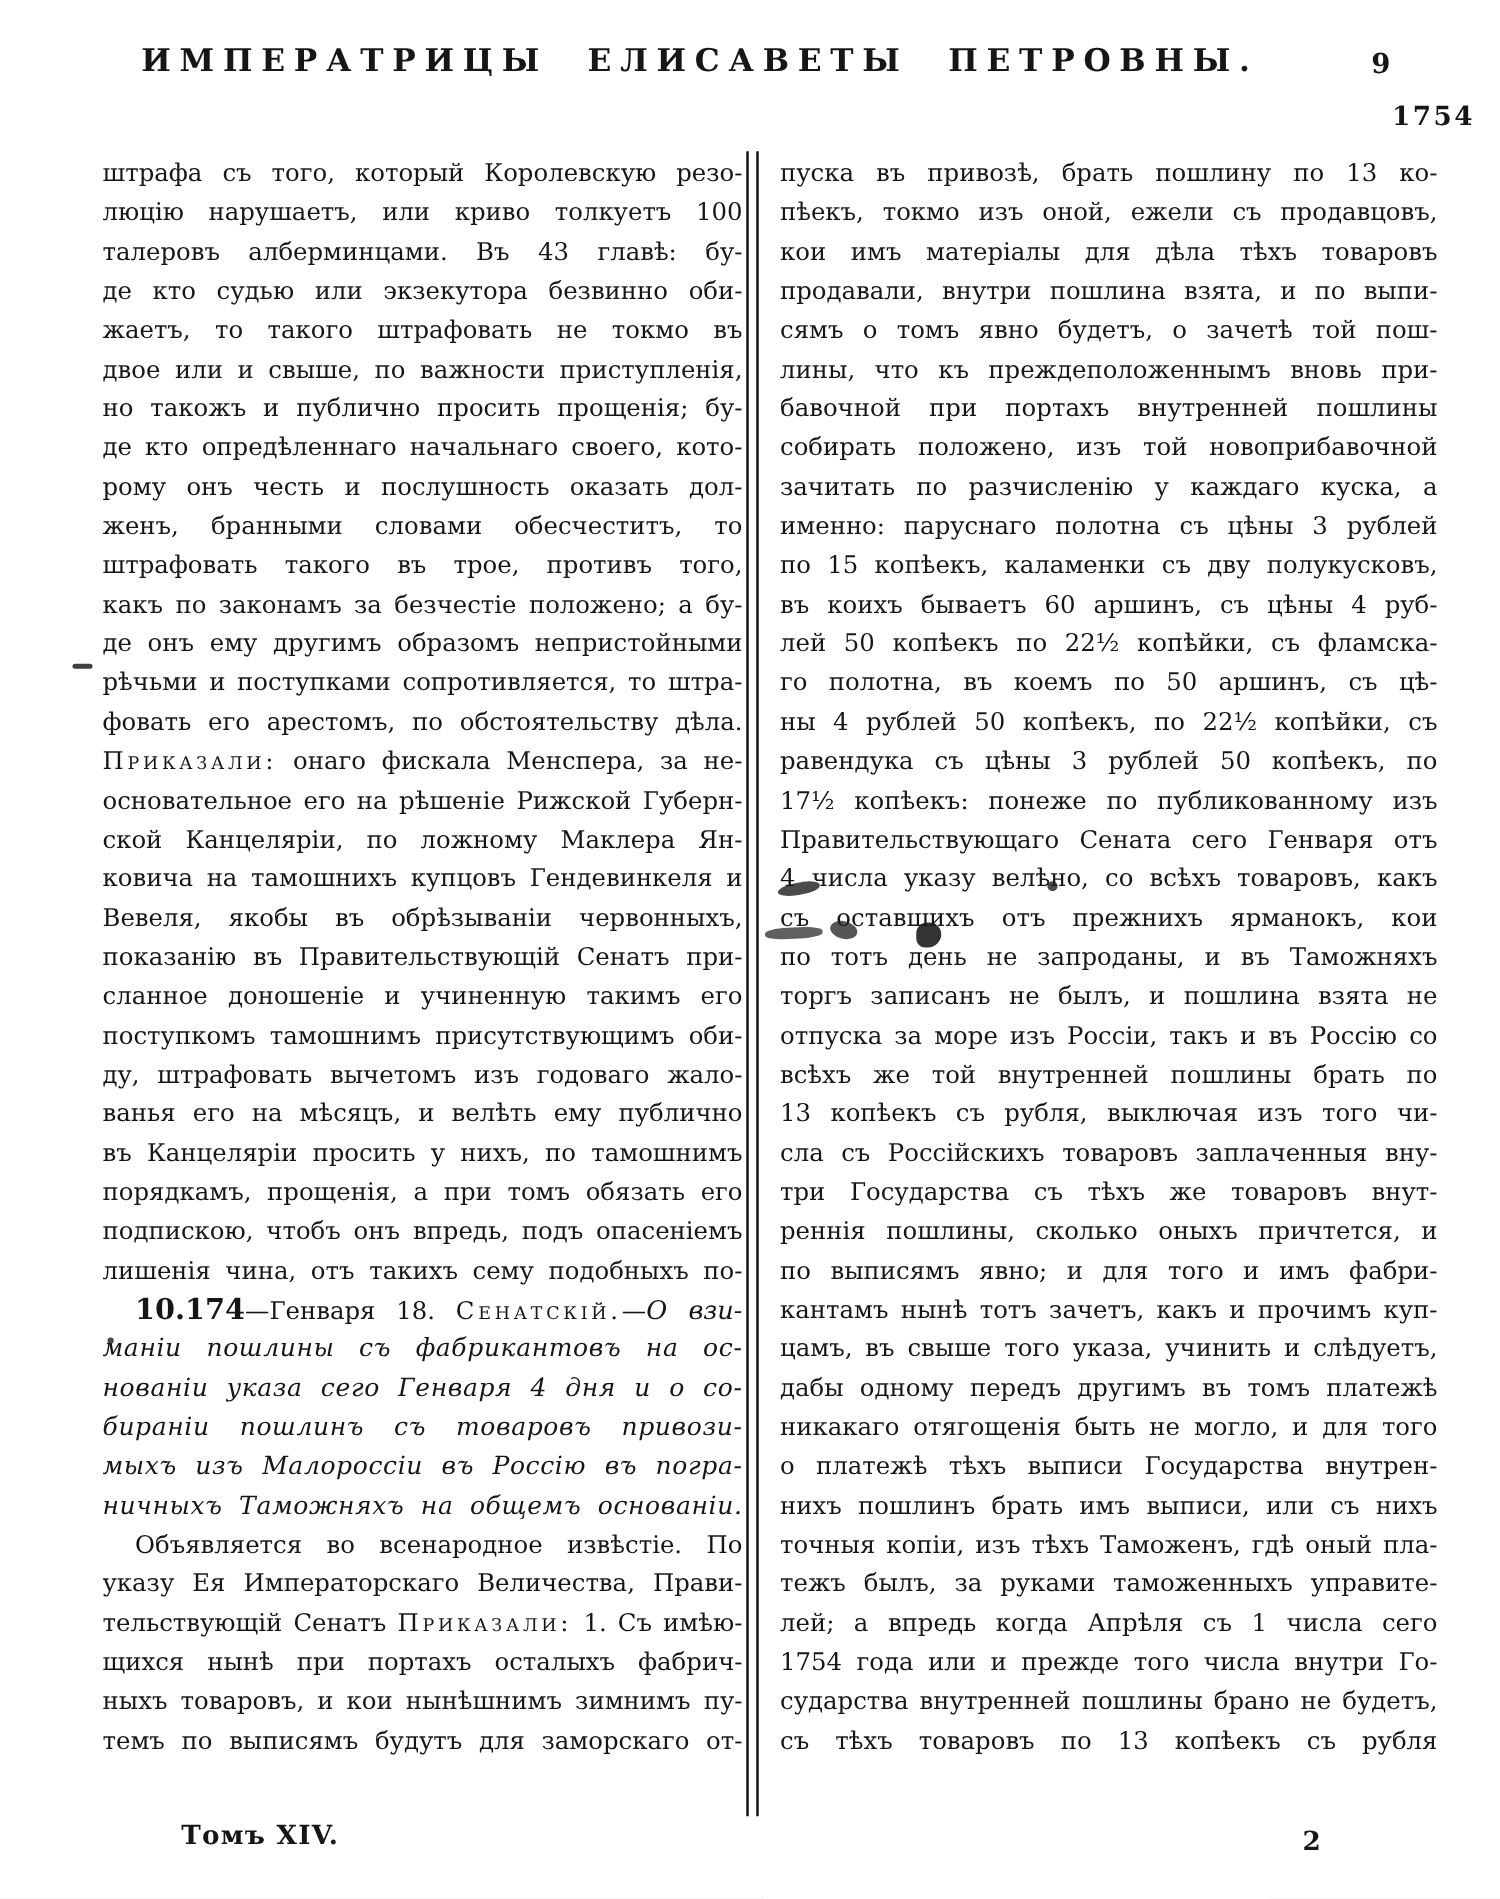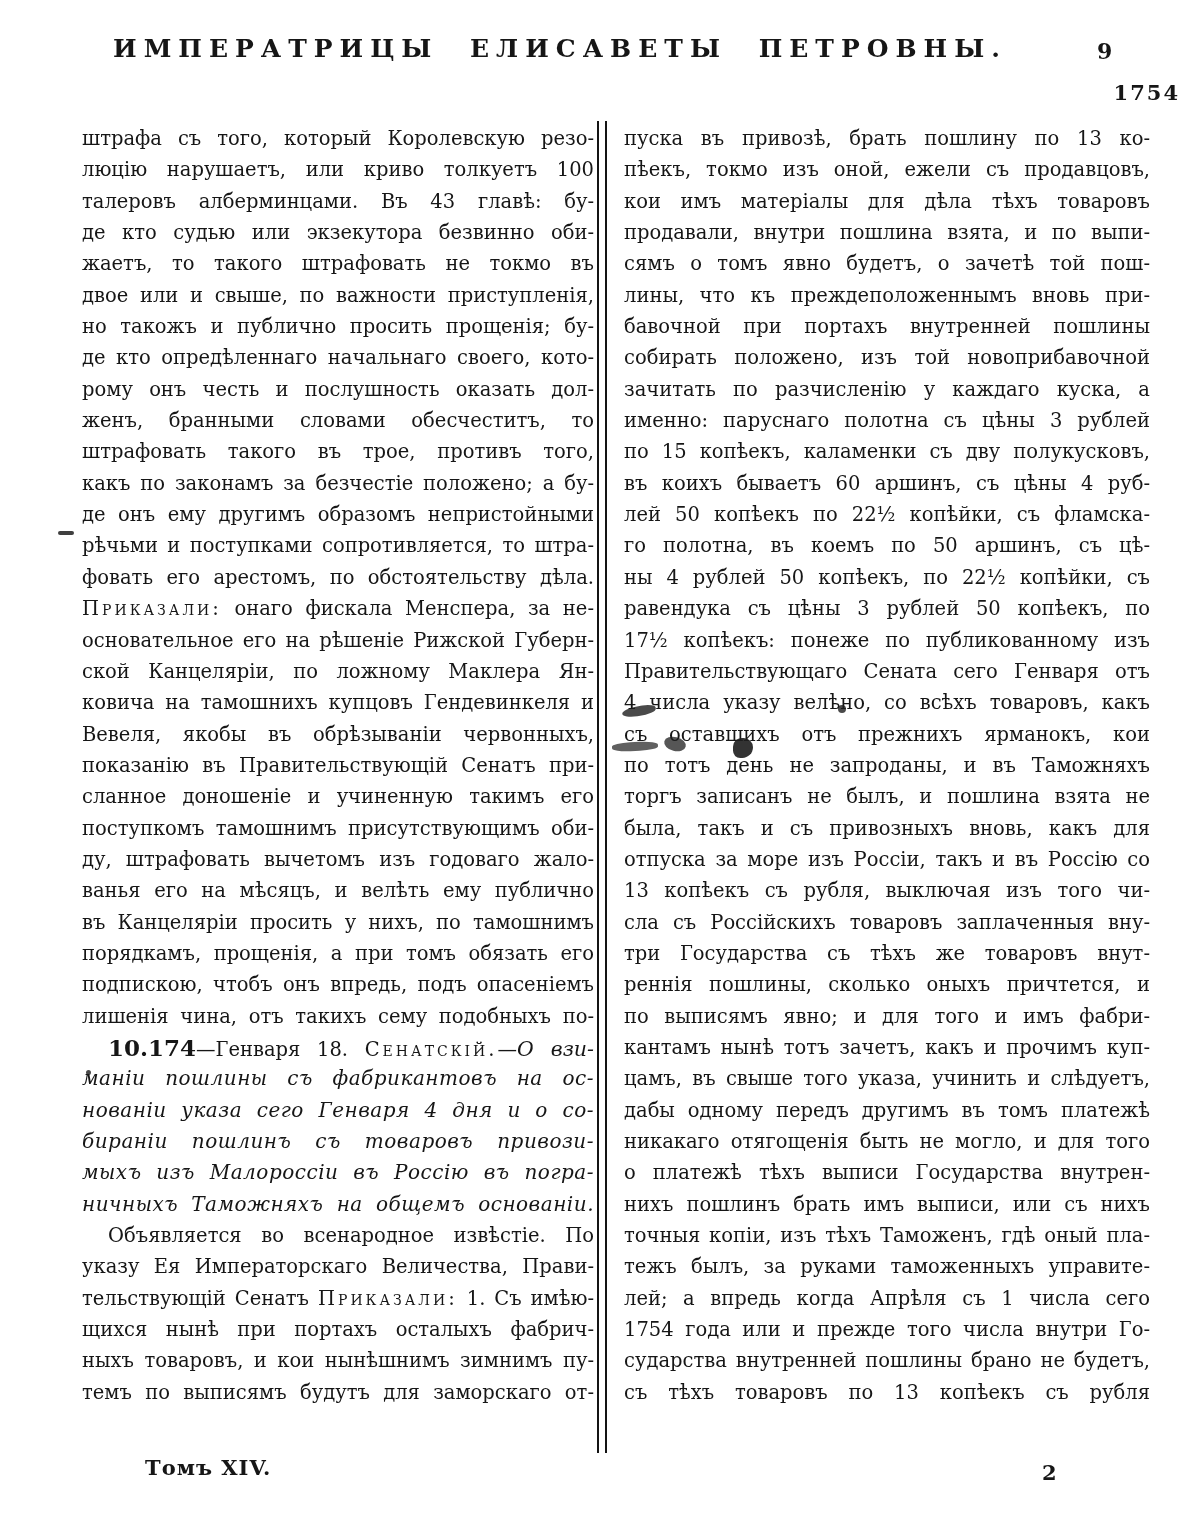--- a/index.html
+++ b/index.html
@@ -141,22 +141,22 @@
       <div class="line">лей 50 копѣекъ по 22½ копѣйки, съ фламска-</div>
       <div class="line">го полотна, въ коемъ по 50 аршинъ, съ цѣ-</div>
       <div class="line">ны 4 рублей 50 копѣекъ, по 22½ копѣйки, съ</div>
       <div class="line">равендука съ цѣны 3 рублей 50 копѣекъ, по</div>
       <div class="line">17½ копѣекъ: понеже по публикованному изъ</div>
       <div class="line">Правительствующаго Сената сего Генваря отъ</div>
       <div class="line">4 числа указу велѣно, со всѣхъ товаровъ, какъ</div>
       <div class="line">съ оставшихъ отъ прежнихъ ярманокъ, кои</div>
       <div class="line">по тотъ день не запроданы, и въ Таможняхъ</div>
       <div class="line">торгъ записанъ не былъ, и пошлина взята не</div>
-      <div class="line">была, такъ и съ привозныхъ вновь, какъ для</div>
       <div class="line">отпуска за море изъ Россіи, такъ и въ Россію со</div>
+      <div class="line">всѣхъ же той внутренней пошлины брать по</div>
       <div class="line">13 копѣекъ съ рубля, выключая изъ того чи-</div>
       <div class="line">сла съ Россійскихъ товаровъ заплаченныя вну-</div>
       <div class="line">три Государства съ тѣхъ же товаровъ внут-</div>
       <div class="line">реннія пошлины, сколько оныхъ причтется, и</div>
       <div class="line">по выписямъ явно; и для того и имъ фабри-</div>
       <div class="line">кантамъ нынѣ тотъ зачетъ, какъ и прочимъ куп-</div>
       <div class="line">цамъ, въ свыше того указа, учинить и слѣдуетъ,</div>
       <div class="line">дабы одному передъ другимъ въ томъ платежѣ</div>
       <div class="line">никакаго отягощенія быть не могло, и для того</div>
       <div class="line">о платежѣ тѣхъ выписи Государства внутрен-</div>

